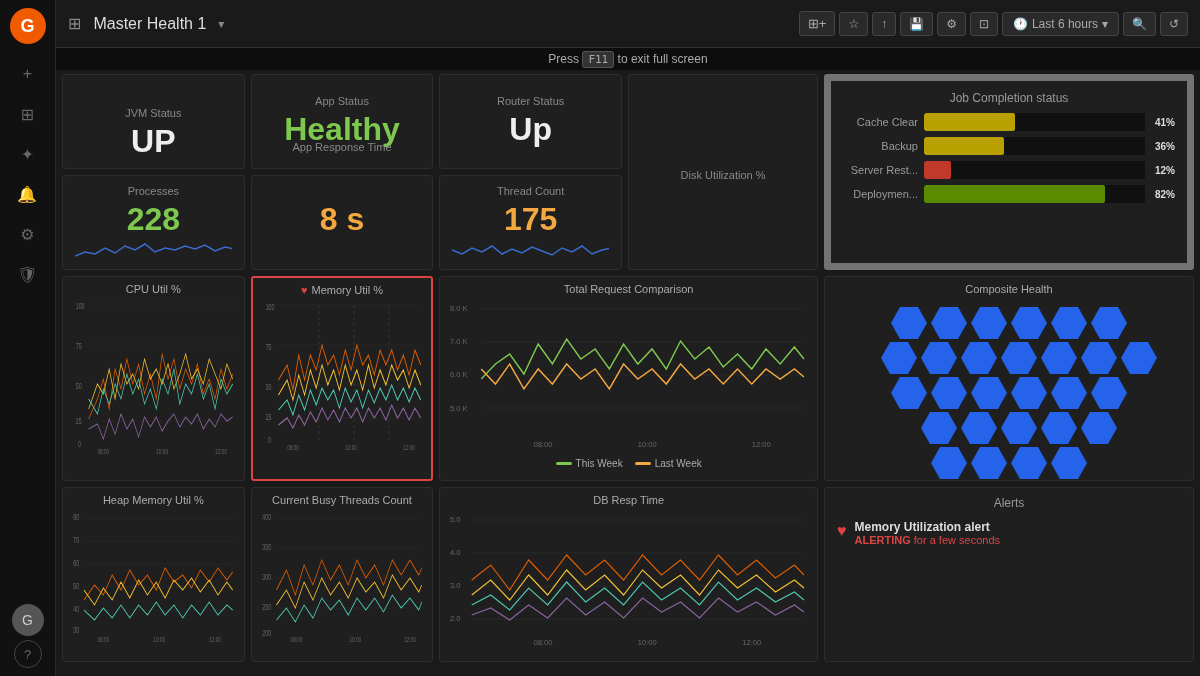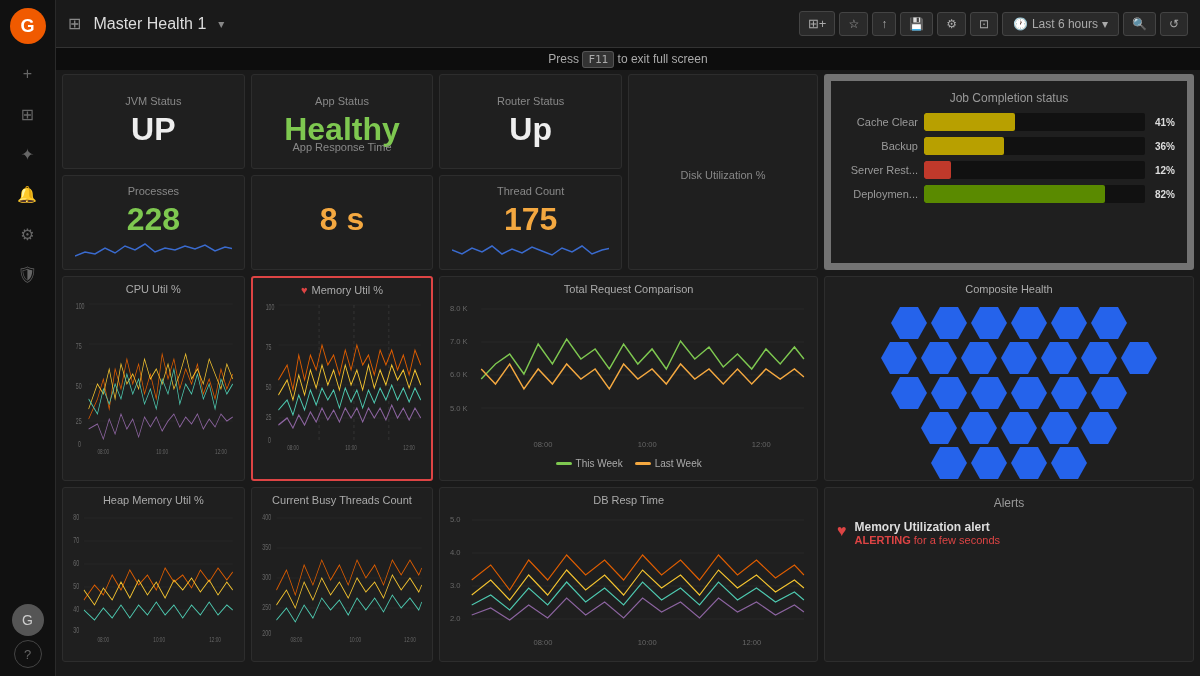--- a/index.html
+++ b/index.html
@@ -70,21 +70,21 @@
 
     
     svg { display: block; }
 
     
     .grid-main { position: absolute; top: 20px; left: 0; right: 0; bottom: 0; display: grid; padding: 6px; gap: 6px;
       grid-template-columns: 1fr 1fr 1fr 190px 370px;
       grid-template-rows: 95px 95px 205px 175px;
     }
 
-    .g-jvm { grid-column: 1; grid-row: 1; }
+    .g-jvm { grid-column: 1; grid-row: 1; justify-content: flex-end; }
     .g-app { grid-column: 2; grid-row: 1; }
     .g-router { grid-column: 3; grid-row: 1; }
     .g-disk { grid-column: 4; grid-row: 1 / 3; }
     .g-job { grid-column: 5; grid-row: 1 / 3; }
     .g-proc { grid-column: 1; grid-row: 2; }
     .g-appres { grid-column: 2; grid-row: 2; gap: 44px; }
     .g-thread { grid-column: 3; grid-row: 2; }
     .g-cpu { grid-column: 1; grid-row: 3; }
     .g-mem { grid-column: 2; grid-row: 3; }
     .g-totalreq { grid-column: 3 / 5; grid-row: 3; }

